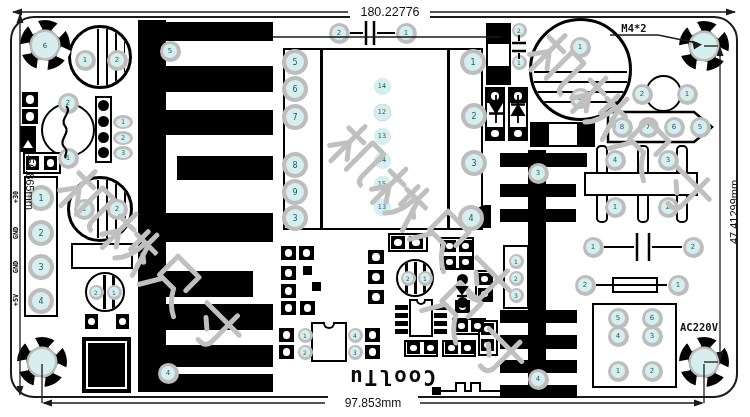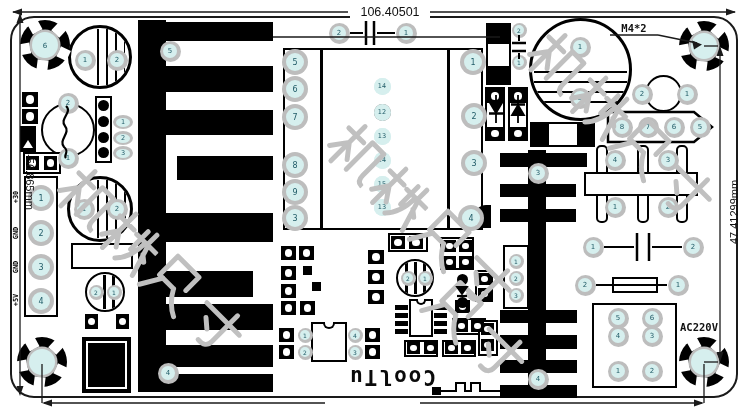--- a/index.html
+++ b/index.html
@@ -634,21 +634,22 @@
       <polygon points="512,115 524,115 518,105"></polygon>
         <line x1="518" y1="115" x2="518" y2="123"></line>
       <polygon points="457,287 467,287 462,294"></polygon>
         <line x1="457" y1="296" x2="467" y2="296" stroke-width="2.2"></line>
     </g>
     <path d="M66 106 C73 112 59 119 65 126 C71 133 58 140 64 147 C70 152 63 155 66 158" stroke="#000" stroke-width="2.2" fill="none"></path>
     <path d="M440 391 H456 V383 H465 V391 H471 V383 H480 V391 H518" stroke="#000" stroke-width="2" fill="none"></path>
     <line x1="273" y1="37" x2="500" y2="37" stroke="#1a1a1a" stroke-width="1.5"></line>
   </svg>
 
-  <div class="dimtext" style="left:350px;top:5px;width:80px;font-size:12.5px;">106.40501</div>
+  <div class="dimtext" style="left:350px;top:5px;width:80px;font-size:12.5px;">180.22776</div>
+  <div class="dimtext" style="left:328px;top:396px;width:90px;font-size:12px;">97.853mm</div>
   <div class="dimtext" style="left:-6px;top:176px;width:72px;font-size:11px;transform:rotate(90deg);background:none;">-56.865mm</div>
   <div class="dimtext" style="left:694px;top:206px;width:80px;font-size:11px;transform:rotate(-90deg);background:none;">47.41299mm</div>
   <div class="dimtext" style="left:608px;top:22px;width:52px;font:bold 10.5px 'DejaVu Sans Mono',monospace;background:none;">M4*2</div>
   <div class="dimtext" style="left:672px;top:321px;width:54px;font:bold 10.5px 'DejaVu Sans Mono',monospace;background:none;">AC220V</div>
   <div class="brandtxt">CoolTu</div>
 
   <div class="pinlbl" style="left:2px;top:192px;">+30</div>
   <div class="pinlbl" style="left:2px;top:228px;">GND</div>
   <div class="pinlbl" style="left:2px;top:262px;">GND</div>
   <div class="pinlbl" style="left:2px;top:295px;">+5V</div>

